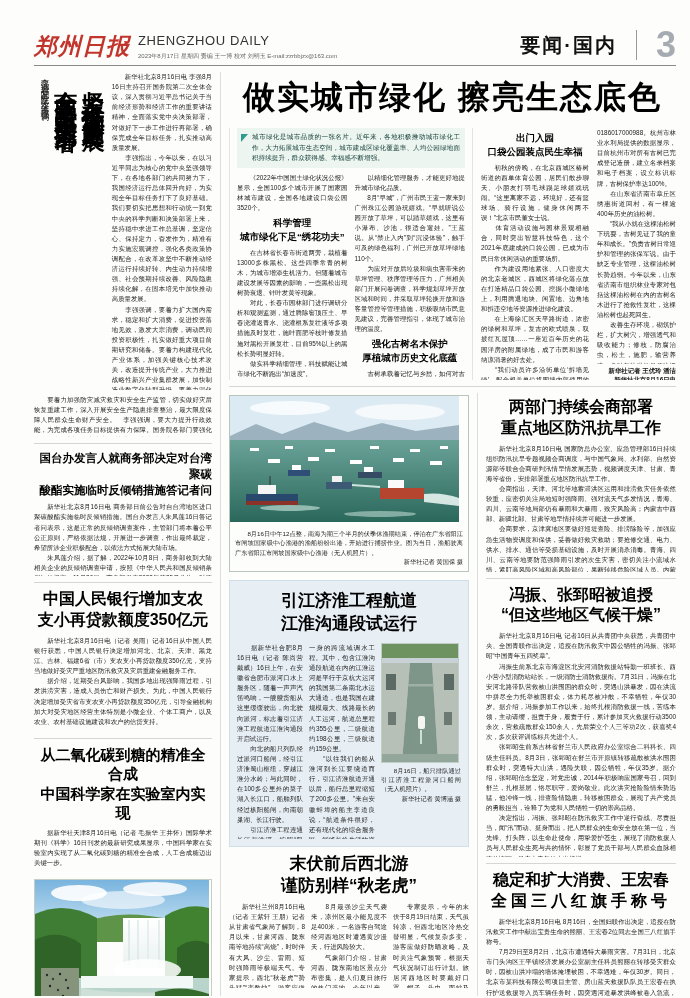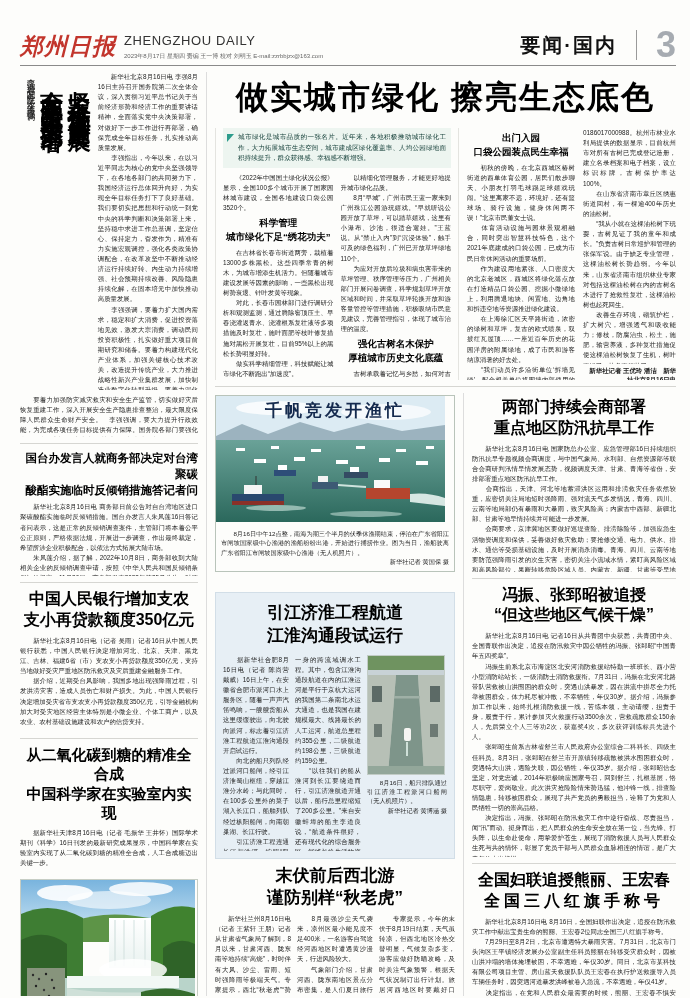--- a/index.html
+++ b/index.html
@@ -1,18 +1,18 @@
 <!DOCTYPE html>
 <html><head>
 <meta charset="utf-8">
 <style>
   html,body{margin:0;padding:0;background:#eceae6;}
   .page{position:relative;width:690px;height:998px;background:#fdfdfb;margin:0 auto;
         font-family:"Liberation Sans","DejaVu Sans",sans-serif;color:#1b1b1b;
-        box-sizing:border-box;padding:24px 14px 6px 20px;overflow:hidden;}
+        box-sizing:border-box;padding:24px 14px 6px 34px;overflow:hidden;}
   
   .hdr{display:flex;justify-content:space-between;align-items:flex-end;
        border-bottom:1.5px solid #8a8a8a;padding-bottom:3px;height:38px;}
   .hdr-left{display:flex;align-items:center;gap:8px;}
   .logo{font-family:"DejaVu Serif","Liberation Serif",serif;font-style:italic;font-weight:bold;
         font-size:23px;color:#c2352c;letter-spacing:1px;white-space:nowrap;}
   .hdr-meta{font-size:6px;color:#666;line-height:1.6;}
   .hdr-meta .en{font-weight:normal;color:#333;font-size:13px;letter-spacing:.6px;}
   .hdr-right{display:flex;align-items:center;gap:19px;height:34px;}
   .section-title{font-size:20px;font-weight:bold;letter-spacing:2px;color:#111;}
@@ -58,21 +58,21 @@
          border-left:7px solid #2d9c8c;border-bottom:8px solid transparent;}
   .tcm-cols{display:flex;gap:7px;}
   .tcm-cols .half{width:50%;overflow:hidden;}
   .gr-credit{font-size:6.4px;font-weight:bold;text-align:right;margin-top:3px;}
   
   .fish{border:1px solid #b9c4ba;position:relative;margin-top:2px;}
   .fish-title{position:absolute;top:3px;left:0;width:100%;text-align:center;
               font-size:17px;font-weight:bold;color:#142a4e;letter-spacing:3px;}
   .fish-cap{padding:3px 5px 4px;}
   
-  .canal{background:#e7eff5;border:1px solid #d2dee7;padding:9px 7px 7px;margin-top:20px;}
+  .canal{background:#e7eff5;border:1px solid #d2dee7;padding:9px 7px 7px;margin-top:8px;}
   .canal-h{font-size:17px;font-weight:bold;text-align:center;line-height:1.35;margin-bottom:7px;color:#000;}
   .canal-body{display:flex;gap:6px;}
   .canal-col{width:66px;flex:none;height:196px;}
   .canal-photo{flex:1;}
   .canal-photo svg{display:block;border:1px solid #c2ccc6;}
   
   .aut-cols{display:flex;gap:6px;height:86px;overflow:hidden;}
   .aut-cols .bt{flex:1;}
   
   .flood-body{height:128px;}
@@ -254,21 +254,20 @@
         </div>
       </div>
 
       <div class="rule"></div>
 
       <div class="lower">
 
         <div class="band-mid">
 
           <div class="fish">
-            <div class="fish-title">千帆竞发开渔忙</div>
             <svg width="229" height="126" viewBox="0 0 229 126">
               <defs>
                 <linearGradient id="sea" x1="0" y1="0" x2="0" y2="1">
                   <stop offset="0" stop-color="#6aa298"></stop>
                     <stop offset="1" stop-color="#2b685c"></stop>
                 </linearGradient>
               </defs>
               <rect width="229" height="44" fill="#dcebf3"></rect>
               <ellipse cx="60" cy="12" rx="40" ry="7" fill="#fff" opacity=".8"></ellipse>
               <ellipse cx="170" cy="16" rx="45" ry="8" fill="#fff" opacity=".7"></ellipse>
@@ -390,21 +389,21 @@
 　　冯振生前系北京市海淀区北安河消防救援站特勤一班班长、西小营小型消防站站长，一级消防士消防救援衔。7月31日，冯振在北安河北路带队营救被山洪围困的群众时，突遇山洪暴发，因在洪流中拼尽全力托举被困群众，体力耗尽被冲散，不幸牺牲，年仅30岁。据介绍，冯振参加工作以来，始终扎根消防救援一线，苦练本领，主动请缨，担责于身，履责于行，累计参加灭火救援行动3500余次，营救疏散群众150余人，先后荣立个人三等功2次，获嘉奖4次，多次获评训练标兵先进个人。
 　　张郅昭生前系吉林省舒兰市人民政府办公室综合二科科长、四级主任科员。8月3日，张郅昭在舒兰市开原镇转移疏散被洪水围困群众时，突遇特大山洪，遇险失联，因公牺牲，年仅35岁。据介绍，张郅昭信念坚定，对党忠诚，2014年积极响应国家号召，回到舒兰，扎根基层，恪尽职守，爱岗敬业。此次洪灾抢险险情来势迅猛，他冲锋一线，排查险情隐患，转移被困群众，展现了共产党员的勇毅担当，诠释了为党和人民牺牲一切的崇高品格。
 　　决定指出，冯振、张郅昭在防汛救灾工作中逆行奋战、尽责担当，闻“汛”而动、挺身而出，把人民群众的生命安全放在第一位，当先锋、打头阵，以生命赴使命，用挚爱护苍生，展现了消防救援人员与人民群众生死与共的情怀，彰显了党员干部与人民群众血脉相连的情谊，是广大青年的杰出榜样。
 　　决定号召，各级共青团组织和广大团员青年要广泛学习宣传冯振、张郅昭的先进事迹，引导广大团员青年发扬“党有号召、团有行动”的优良传统，在防汛救灾中充分发挥生力军和突击队作用。广大团员青年要以冯振、张郅昭为榜样，坚定理想信念、厚植家国情怀、砥砺奋斗品格、发扬奉献精神，与祖国同行、与时代同向，勇敢肩负起新时代赋予的使命任务，在中国式现代化建设中挺膺担当，为强国建设、民族复兴伟业贡献青春力量。</div>
           </div>
 
           <div class="rule"></div>
 
           <div>
             <div class="h-lg">
-              <div>全国妇联追授熊丽、王宏春</div>
+              <div>稳定和扩大消费、王宏春</div>
               <div class="h-sp">全国三八红旗手称号</div>
             </div>
             <div class="bt women-body">　　新华社北京8月16日电 8月16日，全国妇联作出决定，追授在防汛救灾工作中献出宝贵生命的熊丽、王宏春2位同志全国三八红旗手称号。
 　　7月29日至8月2日，北京市遭遇特大暴雨灾害。7月31日，北京市门头沟区王平镇经济发展办公室副主任科员熊丽在转移受灾群众时，因被山洪冲塌的墙体掩埋被困，不幸遇难，年仅30岁。同日，北京市某科技有限公司项目主管、房山蓝天救援队队员王宏春在执行护送救援导入员车辆任务时，因突遇河道暴发洪峰被卷入急流，不幸遇难，年仅41岁。
 　　决定指出，在党和人民群众最需要的时候，熊丽、王宏春不惧安危、果敢逆行，奔赴抗洪救灾第一线，不畏艰险，迎难而上，全力保障人民生命财产安全，以奋勇斗争谱写风雨担当，于危难中奋勇前行，是防汛救灾工作中涌现出的优秀女性代表。
 　　全国妇联号召广大妇女向熊丽、王宏春学习，学习她们人民至上、无私奉献的崇高精神，学习她们挺身而出、冲锋在前的意志品质，学习她们立足平凡、追求崇高的优秀品格，学习她们生命不息、奋斗不止的奋斗精神，把个人理想追求融入党和国家事业之中，做时代的书写人、追梦的奋斗者，为全面建设社会主义现代化国家、全面推进中华民族伟大复兴作出新的更大贡献。</div>
           </div>
 
         </div>
       </div>

